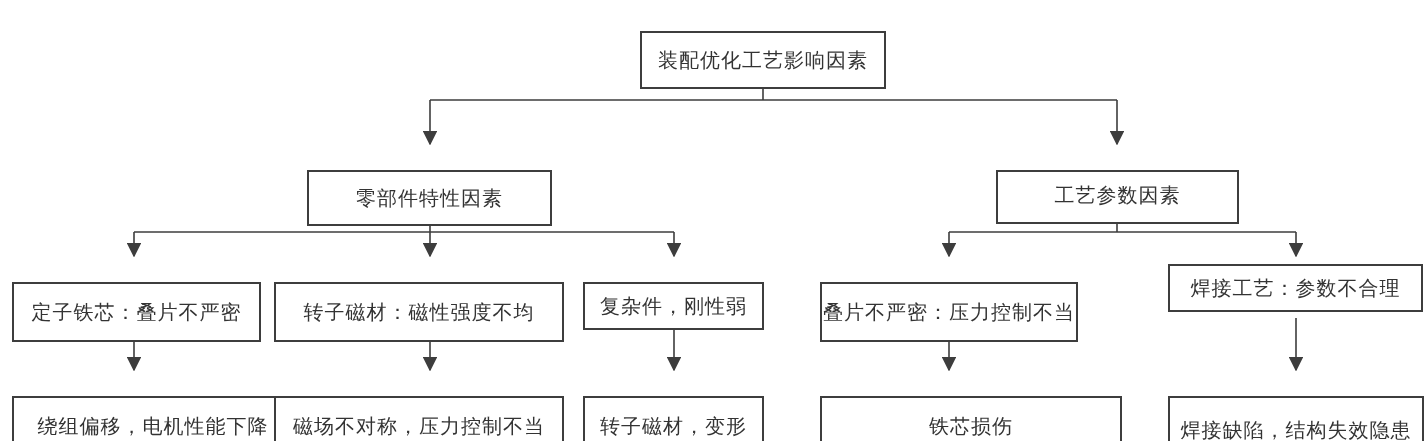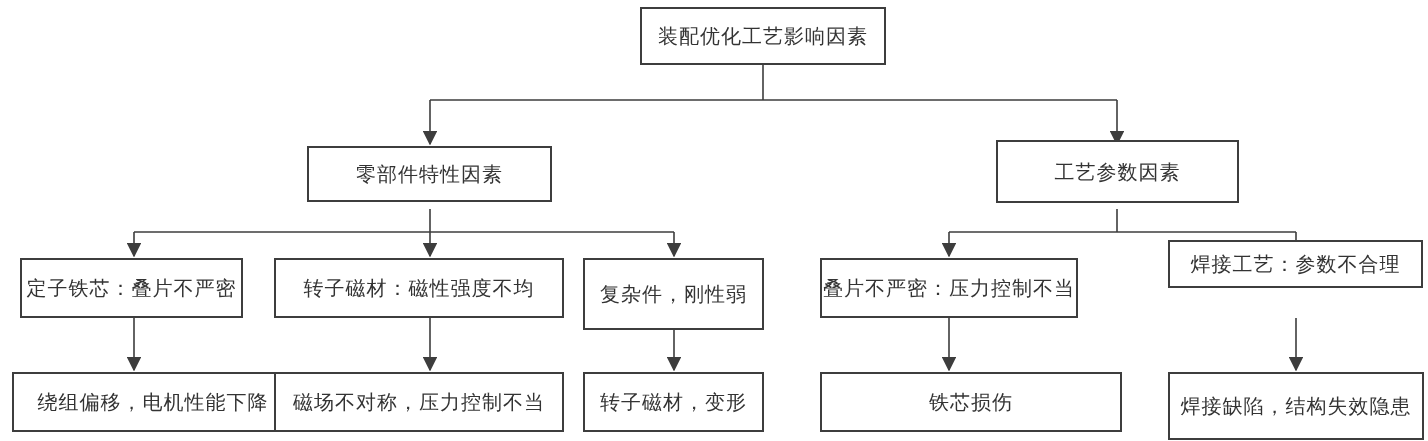--- a/index.html
+++ b/index.html
@@ -12,29 +12,29 @@
     overflow:hidden;
   }
   .connectors{position:absolute;left:0;top:0;width:1428px;height:441px;}
   .connectors path{stroke:var(--line);stroke-width:1.6;fill:none;}
   .connectors marker path{fill:var(--line);stroke:none;}
   .node{
     position:absolute;box-sizing:border-box;
     display:flex;align-items:center;justify-content:center;
     border:2px solid var(--border);background:var(--bg);
     color:var(--text);font-size:20px;line-height:1.2;
-    text-align:left;letter-spacing:1px;white-space:nowrap;
+    text-align:left;letter-spacing:1px;white-space:nowrap;margin-top:24px;
   }
   
   .root {left:640px; top:7px;   width:246px; height:58px;}
   .b0   {left:307px; top:146px; width:245px; height:56px;}
-  .b1   {left:996px; top:140px; width:243px; height:63px;}
-  .c00  {left:20px;  top:258px; width:223px; height:60px;}
+  .b1   {left:996px; top:146px; width:243px; height:54px;font-family:Liberation Mono, monospace;}
+  .c00  {left:12px;  top:258px; width:249px; height:60px;}
   .c01  {left:274px; top:258px; width:290px; height:60px;}
-  .c02  {left:583px; top:258px; width:181px; height:72px;}
+  .c02  {left:583px; top:258px; width:181px; height:48px;}
   .c10  {left:820px; top:258px; width:258px; height:60px;}
   .c11  {left:1168px;top:240px; width:255px; height:48px;}
   .e00  {left:12px;  top:372px; width:282px; height:60px;}
   .e01  {left:274px; top:372px; width:290px; height:60px;}
   .e02  {left:583px; top:372px; width:181px; height:60px;}
   .e10  {left:820px; top:372px; width:302px; height:60px;}
   .e11  {left:1168px;top:372px; width:256px; height:68px;}
 </style>
 </head>
 <body>

